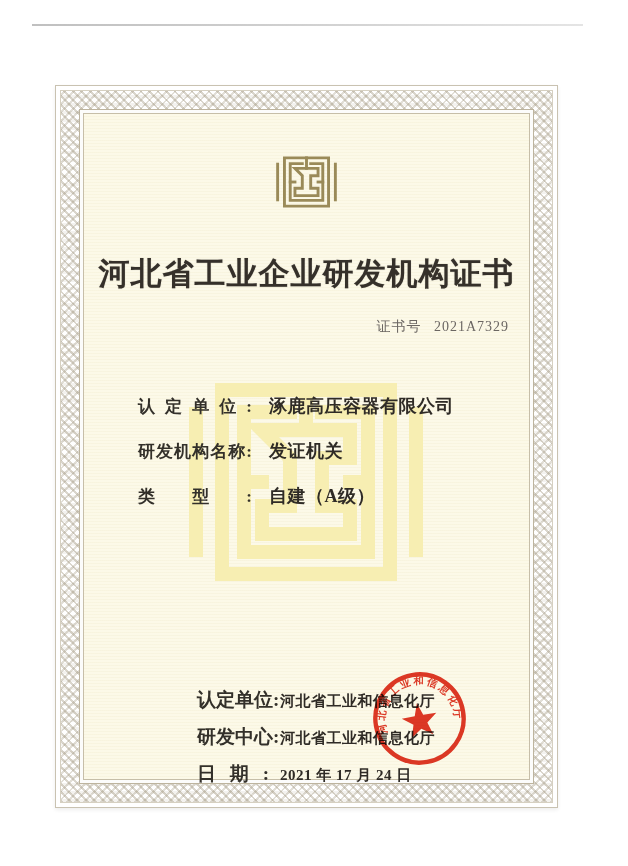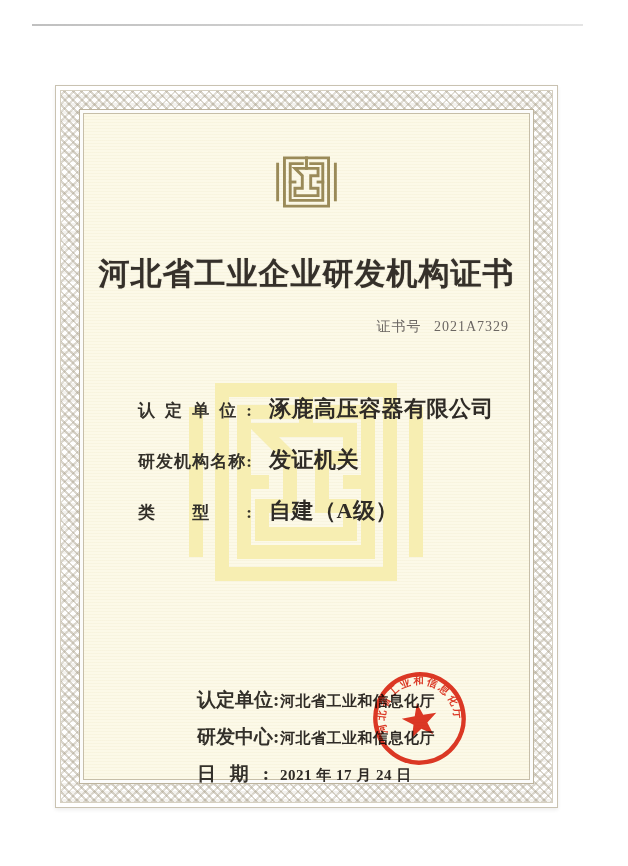--- a/index.html
+++ b/index.html
@@ -81,21 +81,21 @@
 
   .fields { position:absolute; left:58px; top:284px; }
   .field-row { margin-bottom:21px; white-space:nowrap; }
   .field-label {
     display:inline-block; width:114px;
     text-align:justify; text-align-last:justify;
     font-size:17px; font-weight:700; color:#33302a;
   }
   .field-value {
     margin-left:13px;
-    font-size:22px; font-weight:700; color:#2f2b26;
+    font-size:18px; font-weight:700; color:#2f2b26;
     letter-spacing:.5px;
   }
 
   .footer { position:absolute; left:117px; top:577px; }
   .footer-row { margin-bottom:11px; white-space:nowrap; }
   .footer-label {
     display:inline-block; width:72px;
     text-align:justify; text-align-last:justify;
     font-size:19px; font-weight:700; color:#33302a;
   }

